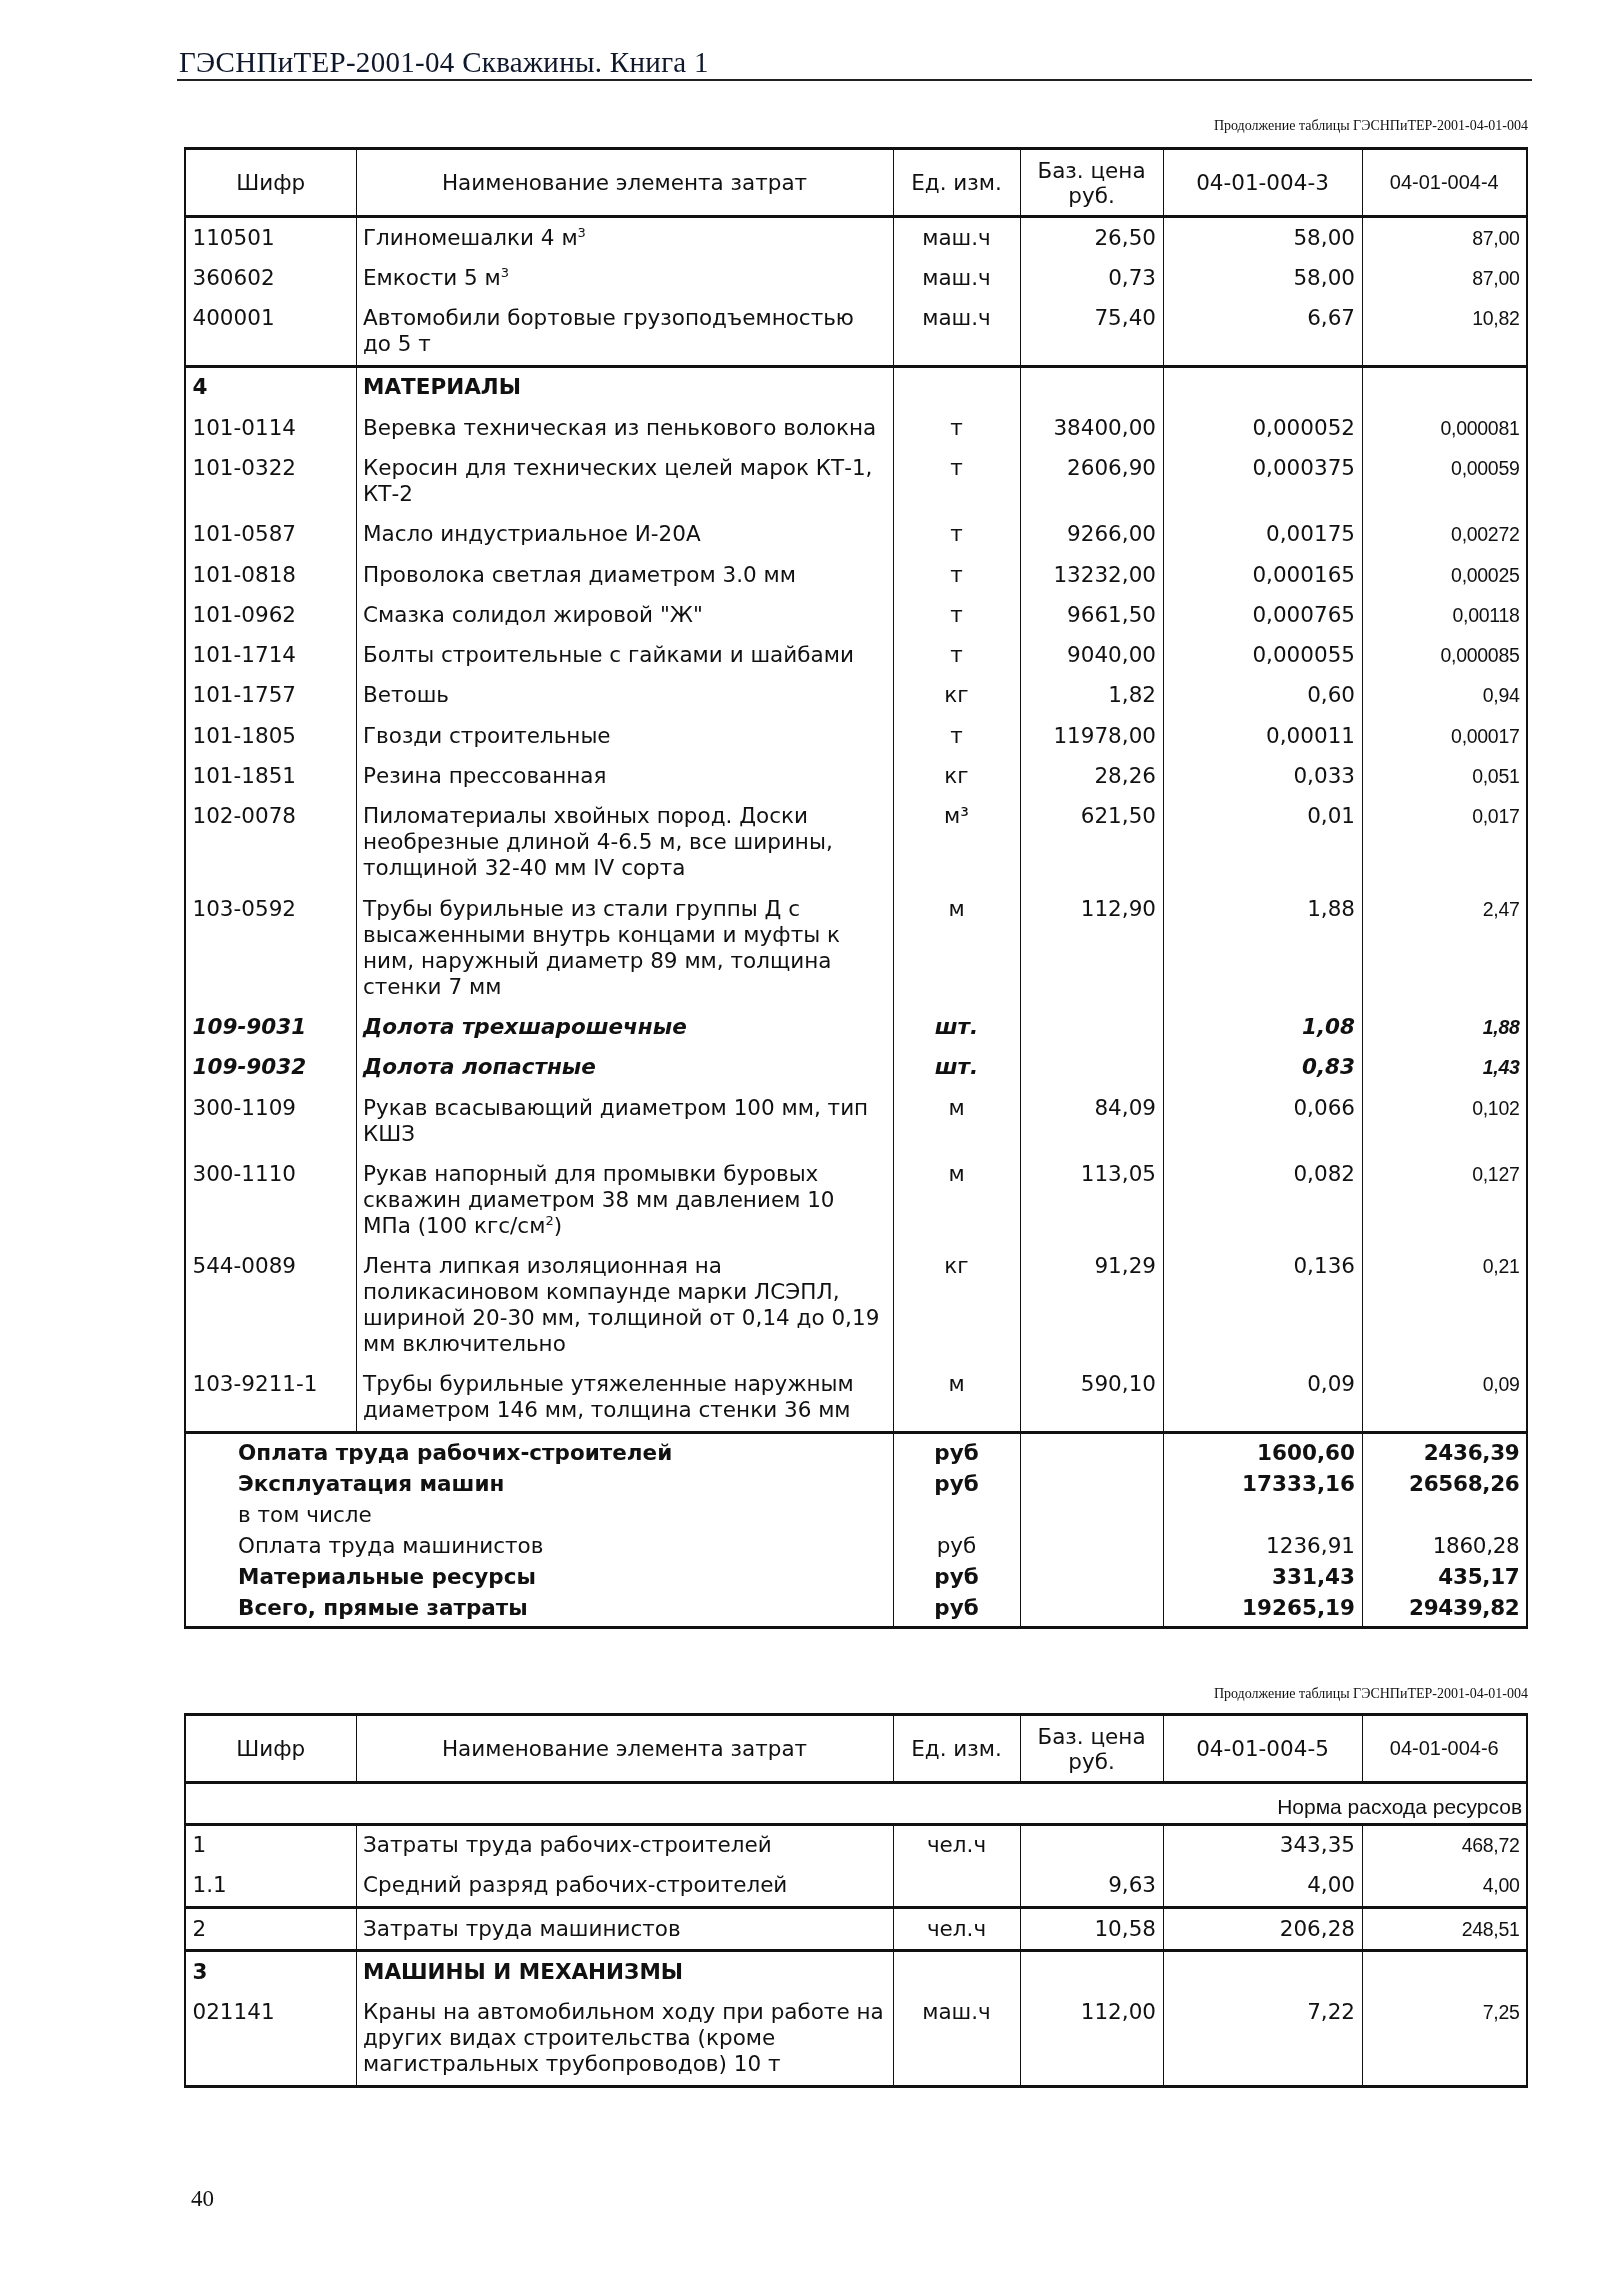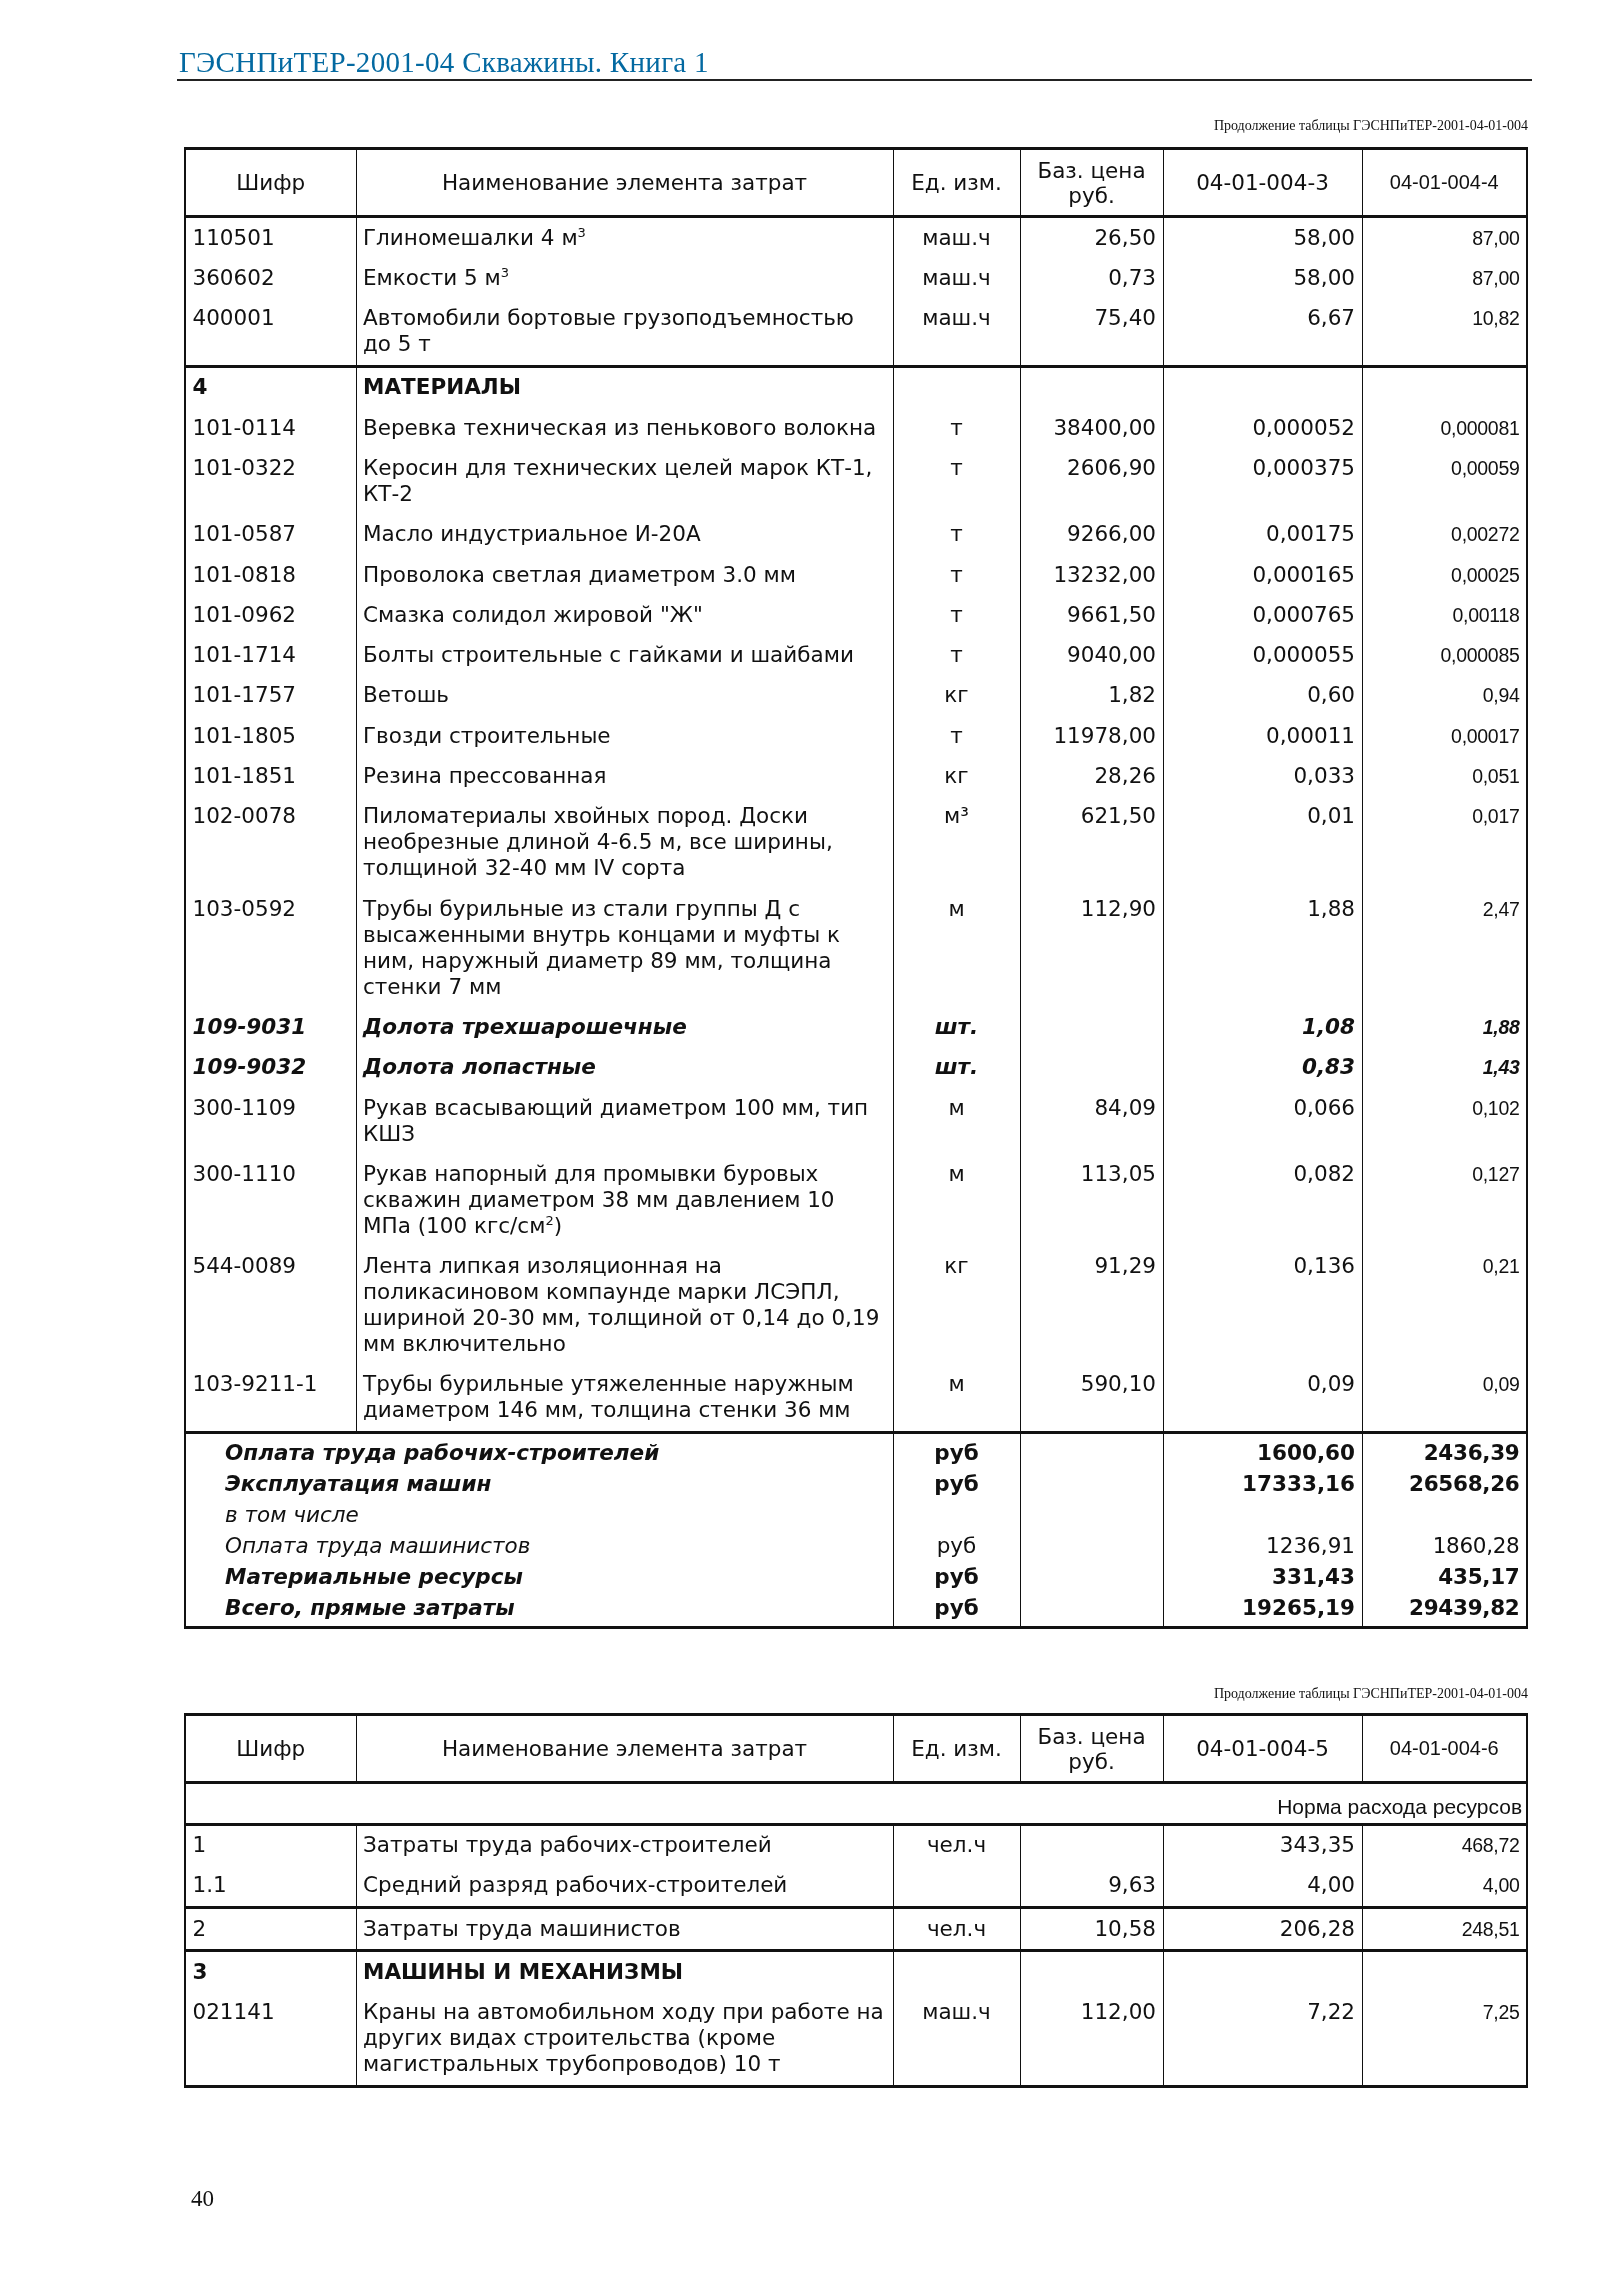--- a/index.html
+++ b/index.html
@@ -1,17 +1,17 @@
 <!DOCTYPE html>
 <html style="font-size:10.4px"><head>
 <meta charset="utf-8">
 <style>
   html, body { margin: 0; padding: 0; background: #ffffff; }
   body { width: 1617px; height: 2284px; position: relative; overflow: hidden; color: #111; }
-  .page-header { position: absolute; left: 179px; top: 46px; font-family: "Liberation Serif", "DejaVu Serif", serif; font-size: 29px; color: #0369a1; letter-spacing: 0.3px; }
+  .page-header { position: absolute; left: 179px; top: 46px; font-family: "Liberation Serif", "DejaVu Serif", serif; font-size: 29px; color: #0f172a; letter-spacing: 0.3px; }
   .header-rule { position: absolute; left: 177px; top: 79px; width: 1355px; height: 2px; background: #222; }
   .caption { position: absolute; font-family: Liberation Serif, serif; font-size: 14px; text-align: right; white-space: nowrap; }
   .cap1 { right: 89px; top: 118px; }
   .cap2 { right: 89px; top: 1686px; }
   table.est { position: absolute; left: 184px; width: 1341px; border-collapse: collapse; table-layout: fixed; font-family: "DejaVu Sans", sans-serif; font-size: 21.5px; line-height: 26px; border-radius: 9px; }
   .t1 { top: 147px; }
   .t2 { top: 1713px; }
   table.est col.c1 { width: 171px; }
   table.est col.c2 { width: 537px; }
   table.est col.c3 { width: 127px; }
@@ -27,21 +27,21 @@
   td.num { text-align: right; padding-right: 9px; }
   td.num5 { text-align: right; padding-right: 17px; }
   td.num6 { text-align: right; padding-right: 7.8px; font-family: "Liberation Sans", sans-serif; font-size: 19.5px; letter-spacing: -0.3px; }
   tr.row td { padding-top: 6.5px; padding-bottom: 7.8px; }
   tr.sep td { border-top: 3.3px solid #111; }
   tr.bold td { font-weight: bold; }
   tr.italic td { font-weight: bold; font-style: italic; margin-top: 20px; }
   tr.band td { border-left: 1.3px solid #111; border-right: 1.3px solid #111; height: 36px; text-align: right; vertical-align: bottom; padding: 0 3.9px 2.6px 0; border-top: 3.3px solid #111; }
   tr.band td.bandcell { font-family: "Liberation Sans", sans-serif; font-size: 21px; }
   tr.sum td { padding-top: 1.3px; padding-bottom: 2.6px; line-height: 27px; }
-  tr.sum td.sumlabel { padding-left: 39px; font-style: italic; }
+  tr.sum td.sumlabel { padding-left: 52px; }
   tr.sumfirst td { border-top: 3.3px solid #111; padding-top: 5.2px; }
   tr.sumlast td { padding-bottom: 5.2px; }
   td.nob-r { border-right: none; }
   sup { font-size: 13px; line-height: 0; vertical-align: super; }
   .page-number { position: absolute; left: 191px; top: 2186px; font-family: "Liberation Serif", "DejaVu Serif", serif; font-size: 23px; }
 </style>
 </head>
 <body>
 
 <div class="page-header">ГЭСНПиТЕР-2001-04 Скважины. Книга 1</div>

